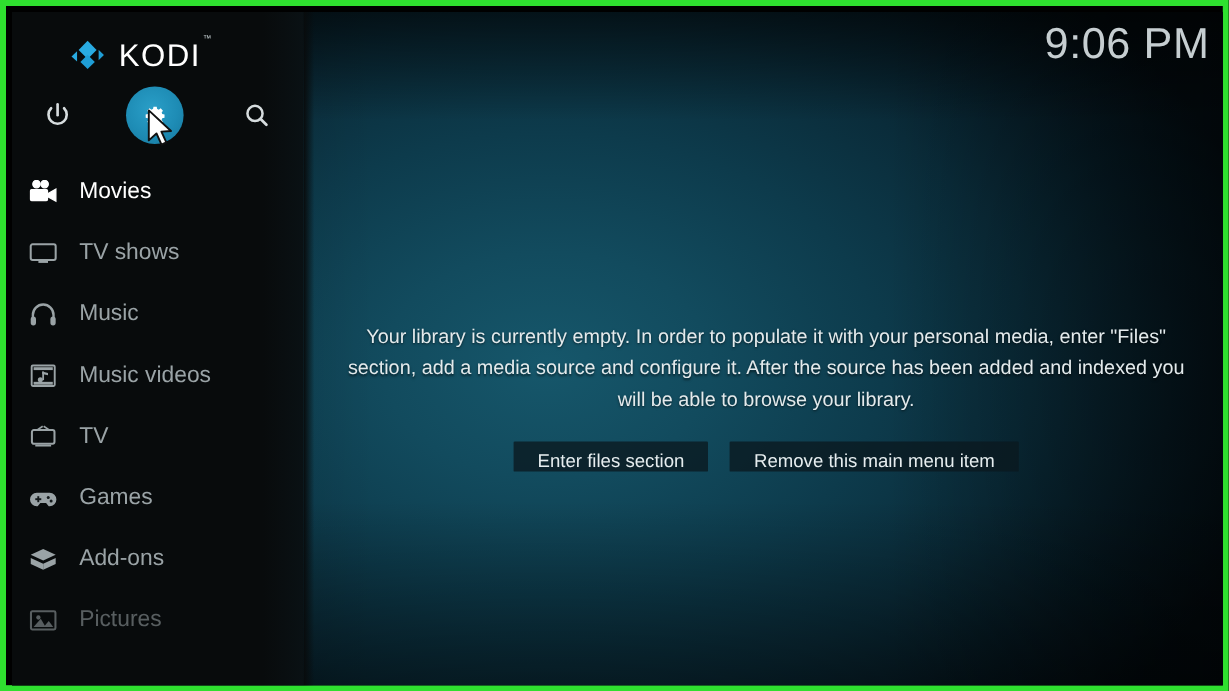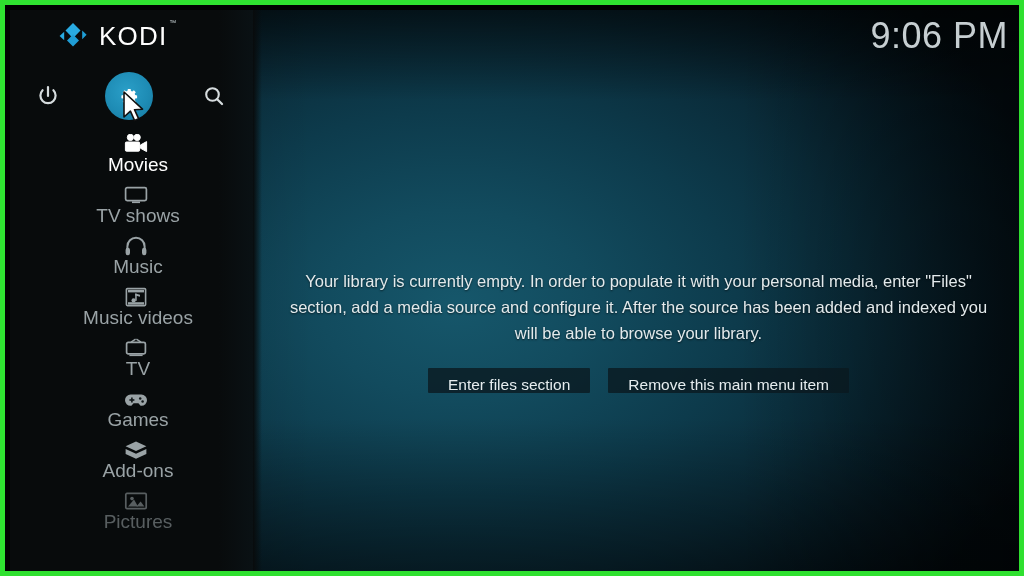--- a/index.html
+++ b/index.html
@@ -73,21 +73,21 @@
     width: 9px; height: 566px;
     background: linear-gradient(to right, rgba(8,11,12,1) 0%, rgba(8,11,12,0) 100%);
   }
 
   
   #logo-row {
     position: absolute;
     left: 0; top: 0;
     width: 243px; height: 52px;
     display: flex;
-    align-items: center;
+    align-items: flex-end;
   }
   #logo-mark {
     position: relative;
     width: 30px; height: 30px;
     margin-left: 48px;
     flex: none;
   }
   #logo-mark svg { display: block; }
   #logo-text {
     margin-left: 11px;
@@ -147,21 +147,20 @@
     position: absolute;
     left: 0;
     top: 124px;
     width: 243px;
   }
   .menu-item {
     position: relative;
     height: 51px;
     display: flex;
     align-items: center;
-    flex-direction: column;
   }
   .menu-icon {
     width: 34px;
     margin-left: 9px;
     display: flex;
     align-items: center;
     justify-content: center;
     flex: none;
   }
   .menu-icon svg { display: block; }

